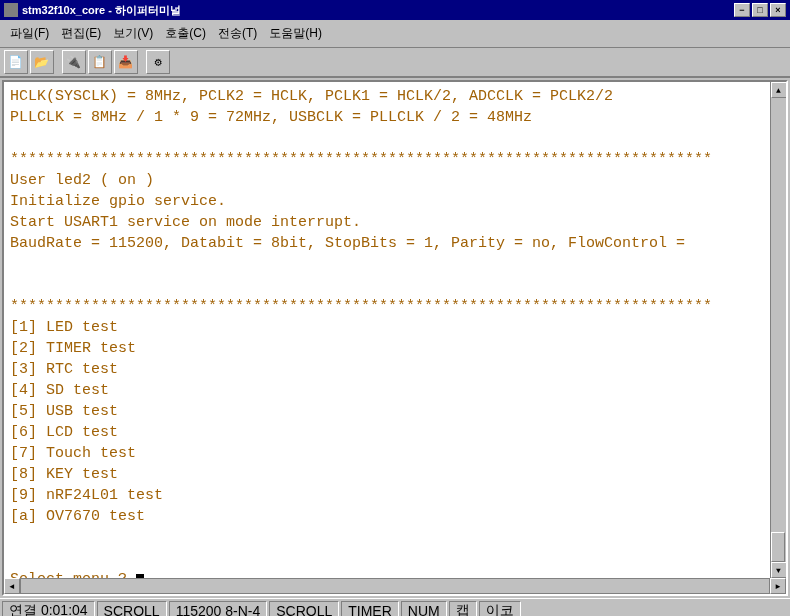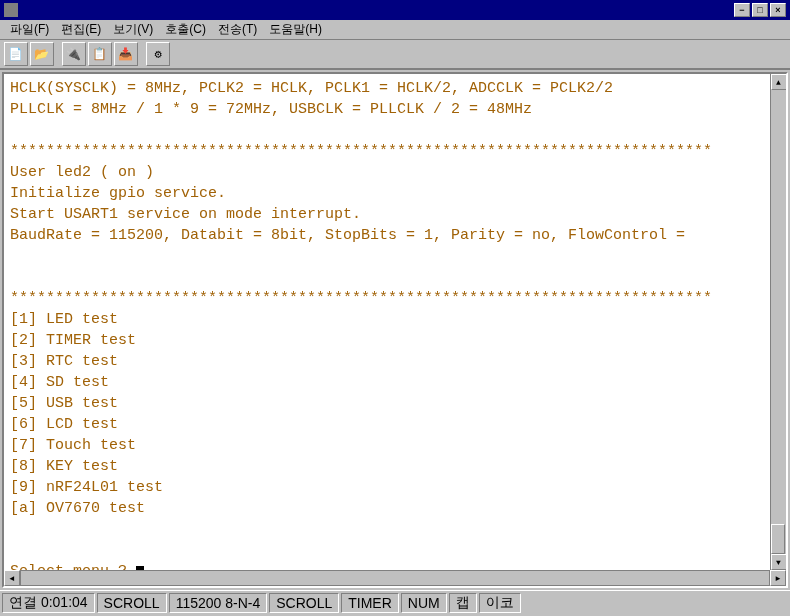--- a/index.html
+++ b/index.html
@@ -51,21 +51,21 @@
       justify-content: center;
       font-size: 9px;
       color: black;
       cursor: pointer;
       font-family: Arial, sans-serif;
     }
 
     
     .menu-bar {
       background: #c0c0c0;
-      height: 20px;
+      height: 28px;
       display: flex;
       align-items: center;
       padding: 0 4px;
       font-family: Arial, sans-serif;
       font-size: 12px;
       border-bottom: 1px solid #808080;
     }
     .menu-item {
       padding: 2px 6px;
       cursor: pointer;
@@ -223,20 +223,21 @@
     @keyframes blink {
       50% { opacity: 0; }
     }
   </style>
 </head>
 <body>
 
 <div class="title-bar">
   <div class="title-bar-title">
     <span class="title-icon"></span>
+    <span>stm32f10x_core - 하이퍼터미널</span>
   </div>
   <div class="title-bar-controls">
     <div class="title-btn">−</div>
     <div class="title-btn">□</div>
     <div class="title-btn">×</div>
   </div>
 </div>
 
 <div class="menu-bar">
   <span class="menu-item">파일(F)</span>

